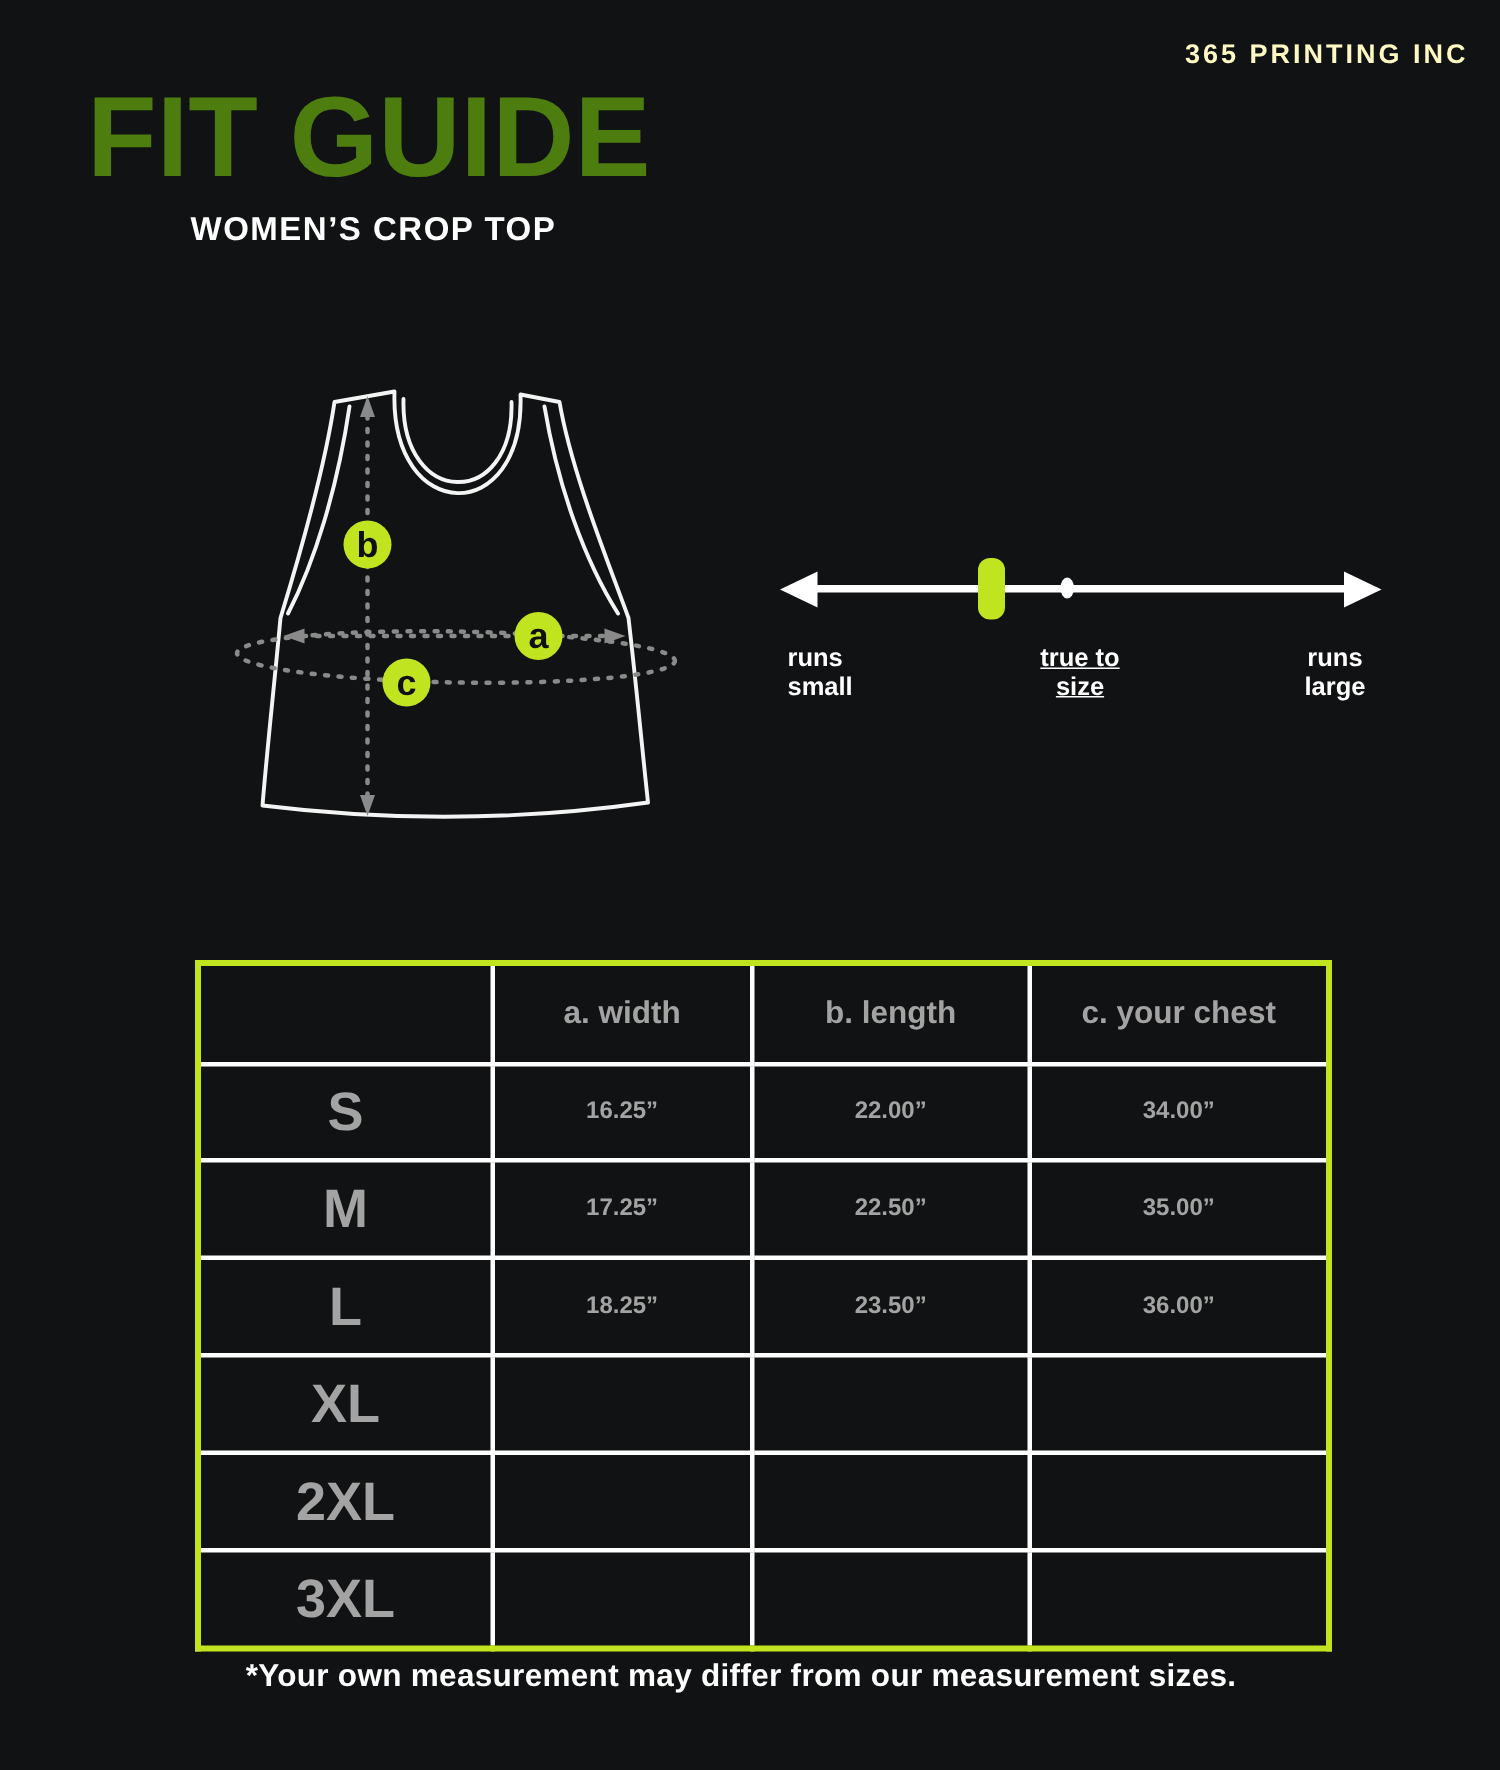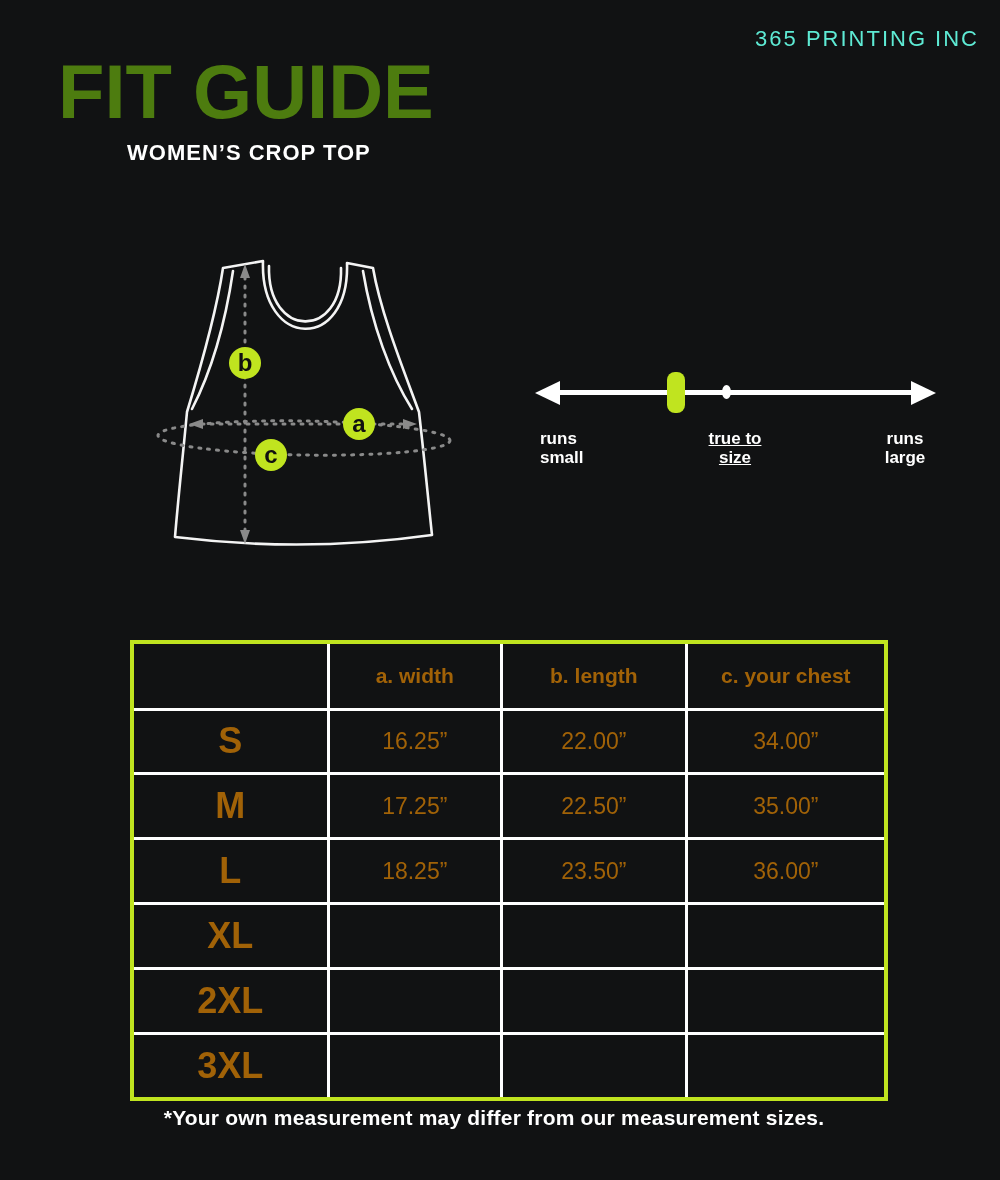--- a/index.html
+++ b/index.html
@@ -9,39 +9,39 @@
     font-family:"Liberation Sans", sans-serif;
     color:#ffffff;
     position:relative;
     overflow:hidden;
   }
   .abs { position:absolute; }
 
   
   .brand {
     top:26px; right:21px;
-    font-size:22px; font-weight:normal; letter-spacing:2px;
-    color:#5eead4;
+    font-size:18px; font-weight:bold; letter-spacing:2px;
+    color:#fef9c3;
   }
   .title {
     left:58px; top:54px;
     font-size:76px; font-weight:bold; letter-spacing:0px;
     color:#4d7c0f; line-height:1;
   }
   .subtitle {
     left:127px; top:140px;
     font-size:22px; font-weight:bold; letter-spacing:1px;
     color:#ffffff;
   }
 
   
   .tank-wrap { left:140px; top:240px; width:330px; height:330px; }
 
   
-  .scale { left:532px; top:368px; width:412px; height:112px; }
+  .scale { left:517px; top:368px; width:412px; height:112px; }
   .scale-line { position:absolute; left:24px; top:22px; width:356px; height:5px; background:#ffffff; }
   .arrow-left {
     position:absolute; left:3px; top:13px; width:0; height:0;
     border-top:12px solid transparent; border-bottom:12px solid transparent;
     border-right:25px solid #ffffff;
   }
   .arrow-right {
     position:absolute; left:379px; top:13px; width:0; height:0;
     border-top:12px solid transparent; border-bottom:12px solid transparent;
     border-left:25px solid #ffffff;
@@ -65,26 +65,26 @@
   
   .size-table-wrap { left:130px; top:640px; }
   table.size-table {
     border-collapse:collapse; table-layout:fixed;
     width:758px; height:461px;
     border:4px solid #c0e41f;
   }
   table.size-table td, table.size-table th {
     border:3px solid #ffffff;
     text-align:center; vertical-align:middle;
-    color:#a16207; overflow:hidden;
+    color:#a3a3a3; overflow:hidden;
   }
   tr.hdr { height:67px; }
   tr.hdr th { font-size:21px; font-weight:bold; }
   td.size-cell { font-size:36px; font-weight:bold; letter-spacing:0px; }
-  td.val-cell  { font-size:23px; font-weight:normal; }
+  td.val-cell  { font-size:16px; font-weight:bold; }
   col.c1 { width:26%; } col.c2 { width:23%; } col.c3 { width:24.5%; } col.c4 { width:26.5%; }
 
   
   .footnote {
     left:0; top:1106px; width:988px;
     text-align:center; font-size:21px; font-weight:bold;
     letter-spacing:0.2px; color:#ffffff;
   }
 </style>
 </head>

